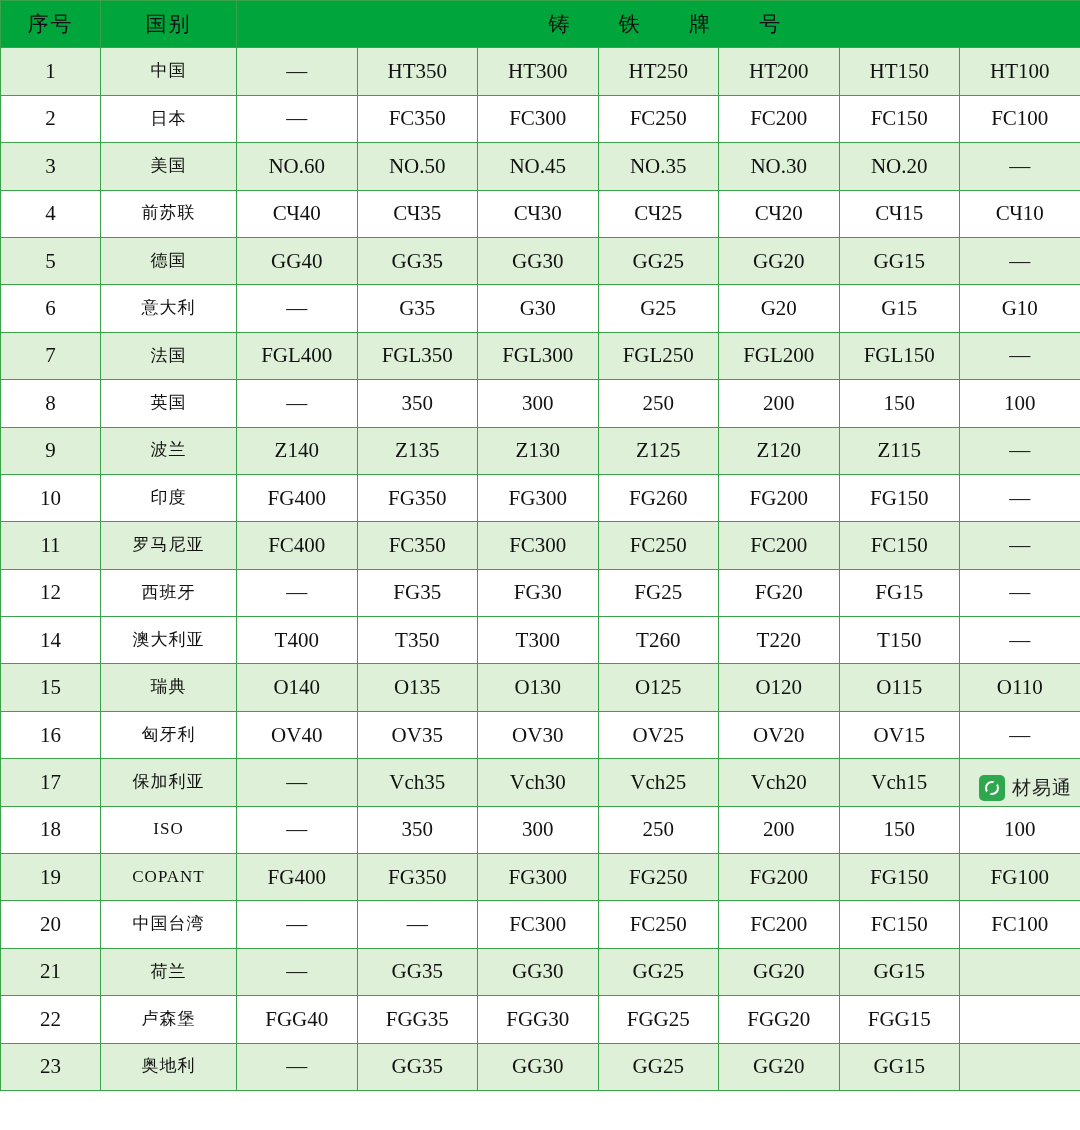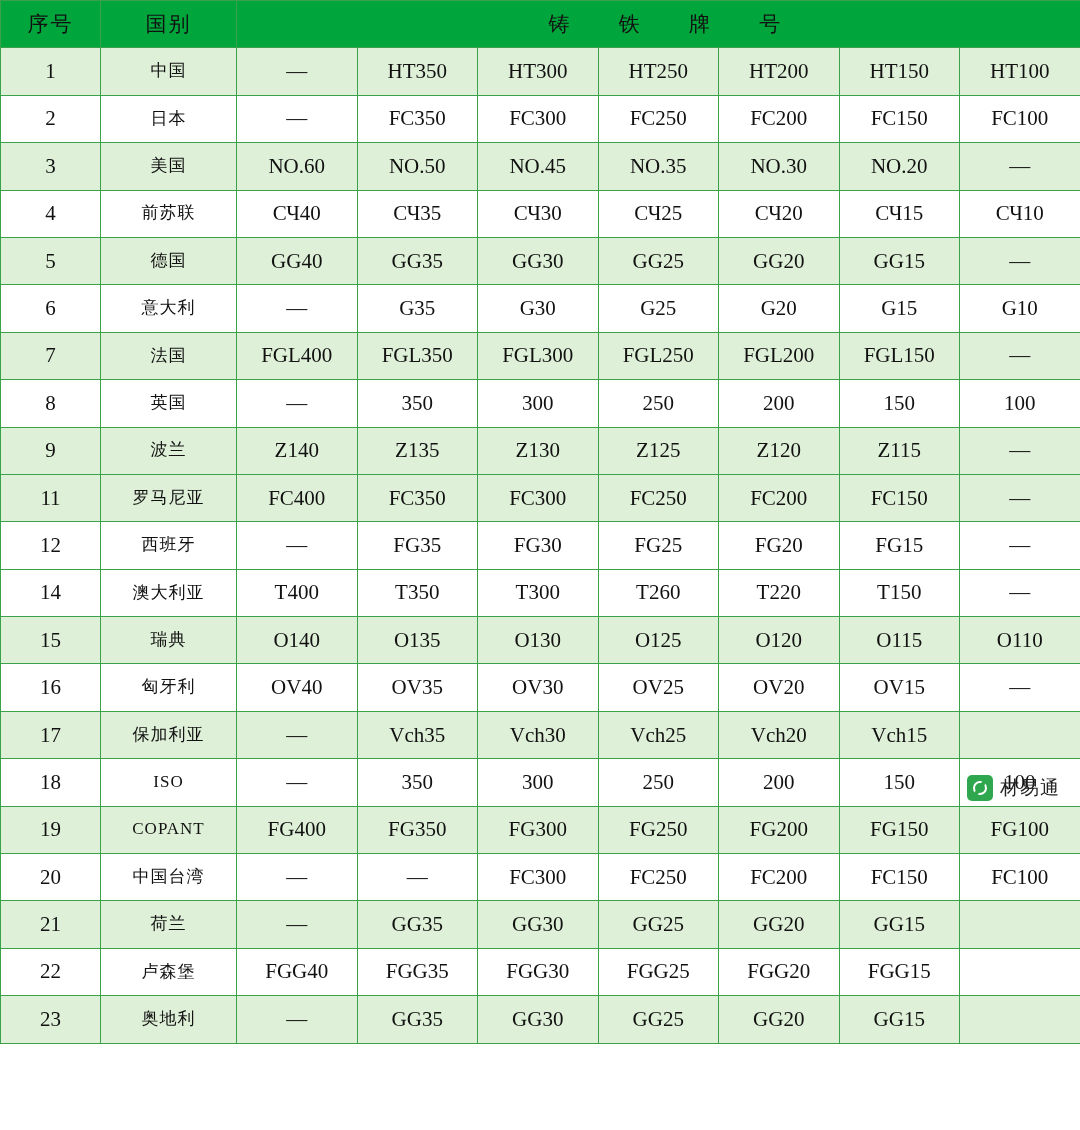--- a/index.html
+++ b/index.html
@@ -66,21 +66,21 @@
   }
   tbody td.idx {
     font-size: 21px;
   }
   tbody td.country {
     font-size: 17px;
     letter-spacing: 1px;
   }
   .wm {
     position: absolute;
-    right: 16px;
+    right: 4px;
     bottom: 10px;
     display: flex;
     align-items: center;
     gap: 7px;
     background: rgba(255,255,255,0.0);
     padding: 2px 4px;
   }
   .wm-logo {
     width: 26px;
     height: 26px;
@@ -234,20 +234,31 @@
           <td class="idx">9</td>
           <td class="country">波兰</td>
           <td class="grade">Z140</td>
           <td class="grade">Z135</td>
           <td class="grade">Z130</td>
           <td class="grade">Z125</td>
           <td class="grade">Z120</td>
           <td class="grade">Z115</td>
           <td class="grade">—</td>
         </tr>
+        <tr class="even">
+          <td class="idx">10</td>
+          <td class="country">印度</td>
+          <td class="grade">FG400</td>
+          <td class="grade">FG350</td>
+          <td class="grade">FG300</td>
+          <td class="grade">FG260</td>
+          <td class="grade">FG200</td>
+          <td class="grade">FG150</td>
+          <td class="grade">—</td>
+        </tr>
         <tr class="odd">
           <td class="idx">11</td>
           <td class="country">罗马尼亚</td>
           <td class="grade">FC400</td>
           <td class="grade">FC350</td>
           <td class="grade">FC300</td>
           <td class="grade">FC250</td>
           <td class="grade">FC200</td>
           <td class="grade">FC150</td>
           <td class="grade">—</td>

